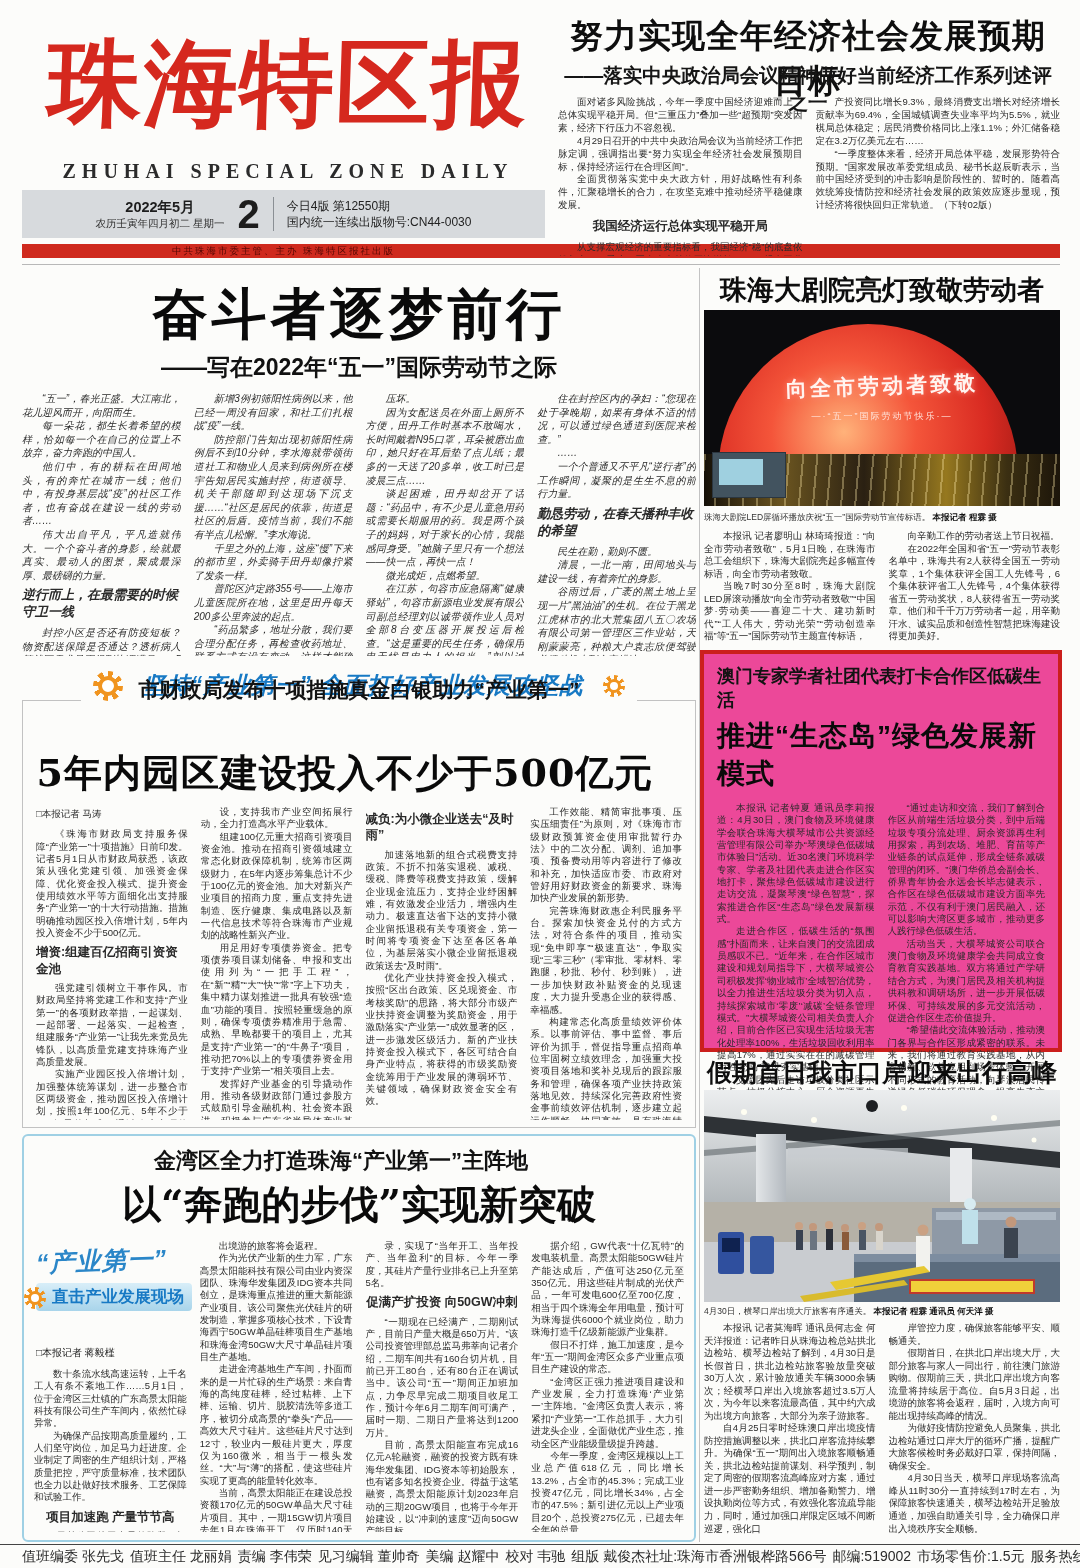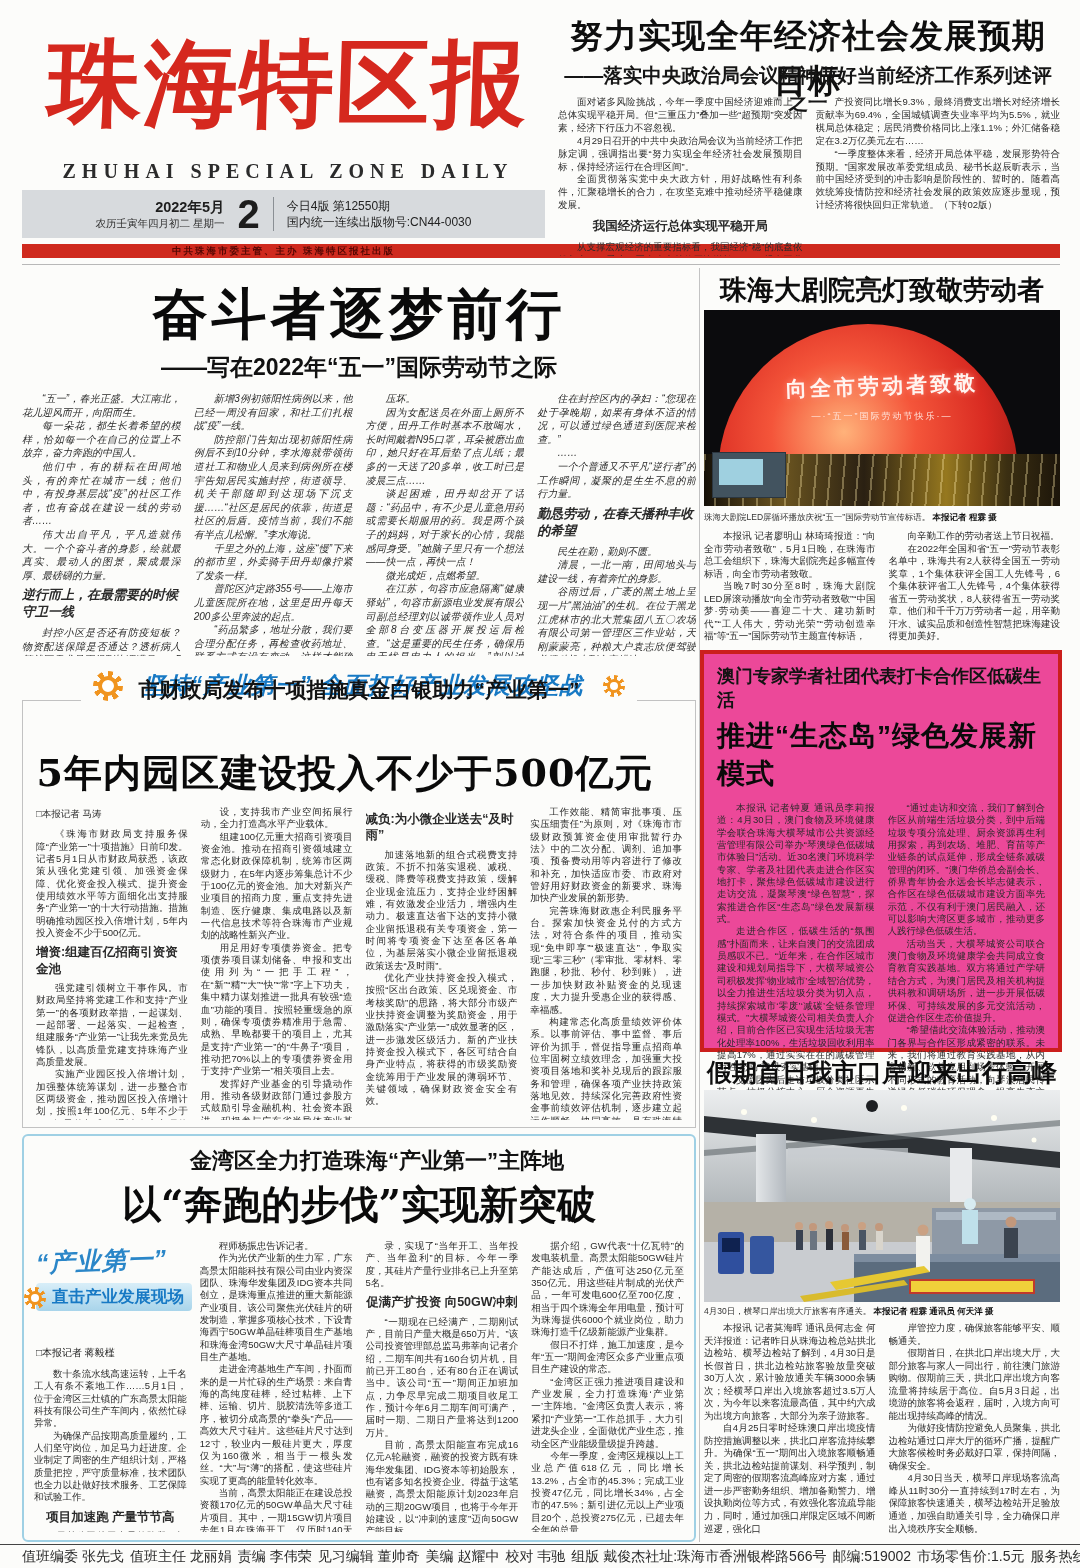--- a/index.html
+++ b/index.html
@@ -21,33 +21,33 @@
   }
   .mast-en {
     left:28px; top:160px; width:520px; text-align:center;
     font-family:"Liberation Serif","DejaVu Serif",serif;
     font-weight:bold; font-size:20px; letter-spacing:6px; color:#2b2b2b;
   }
   .date-box {
     left:22px; top:190px; width:523px; height:48px; background:#d7dadd;
     display:flex; align-items:center; justify-content:center; gap:13px;
   }
-  .date-l { text-align:right; line-height:1.25; }
+  .date-l { text-align:center; line-height:1.25; }
   .date-l .l1 { font-weight:bold; font-size:14.5px; }
   .date-l .l2 { font-size:10.5px; color:#2f2f2f; }
   .date-num { font-size:40px; font-weight:bold; line-height:1; }
   .date-vline { width:1px; height:34px; background:#8a8f94; }
   .date-r { text-align:left; line-height:1.35; font-size:12px; color:#222; }
   .red-bar {
     left:22px; top:244px; width:1038px; height:14px; background:#cf2a1e;
   }
   .red-bar span {
     position:absolute; left:0; width:523px; top:0; height:14px;
     display:flex; align-items:center; justify-content:center;
-    font-size:9.5px; font-weight:bold; color:#560803; letter-spacing:2px;
+    font-size:9.5px; font-weight:normal; color:#560803; letter-spacing:2px;
   }
   .header-rule { left:22px; top:264px; width:1038px; height:1px; background:#b8b8b8; }
   .v-divider { left:699px; top:268px; width:1px; height:1274px; background:#c3c3c3; }
 
   
   .cols { display:flex; gap:13px; overflow:hidden; }
   .col { flex:1 1 0; overflow:hidden; }
   .para { text-indent:2em; text-align:justify; margin:0; }
   .subhd { font-weight:bold; margin:5px 0; }
   .byl { margin:2px 0 8px 0; }
@@ -123,21 +123,21 @@
   .fin-headline { left:8px; top:748px; width:674px; text-align:center;
     font-family:"DejaVu Serif","Liberation Serif",serif;
     font-size:38px; font-weight:bold; color:#0a0a0a; letter-spacing:1px; }
   .fin-body { left:36px; top:806px; width:646px; height:314px;
     font-size:9.5px; line-height:1.3; color:#2a2a2a; }
   .fin-body .subhd { font-size:12.5px; }
 
   
   .jw-box { left:22px; top:1134px; width:674px; height:408px;
     border:2px solid #9fd0e4; border-radius:6px; }
-  .jw-kicker { left:40px; top:1146px; width:674px; text-align:center;
+  .jw-kicker { left:4px; top:1146px; width:674px; text-align:center;
     font-size:22px; font-weight:bold; color:#121212; }
   .jw-headline { left:22px; top:1178px; width:674px; text-align:center;
     font-family:"DejaVu Serif","Liberation Serif",serif;
     font-size:39px; font-weight:bold; color:#0a0a0a; }
   .jw-body { left:34px; top:1240px; width:650px; height:292px;
     font-size:9.5px; line-height:1.3; color:#2a2a2a; }
   .jw-body .col:first-child { padding-top:128px; }
   .jw-body .subhd { font-size:12.5px; text-align:center; }
   .jw-badge { left:36px; top:1244px; width:156px; }
   .jw-badge .b1 { font-size:25px; font-weight:bold; font-style:italic;
@@ -323,21 +323,21 @@
   <div class="abs jw-kicker">金湾区全力打造珠海“产业第一”主阵地</div>
   <div class="abs jw-headline">以“奔跑的步伐”实现新突破</div>
   <div class="abs jw-body cols">
       <div class="col">
         <p class="para">数十条流水线高速运转，上千名工人有条不紊地工作……5月1日，位于金湾区三灶镇的广东高景太阳能科技有限公司生产车间内，依然忙碌异常。</p>
         <p class="para">为确保产品按期高质量履约，工人们坚守岗位，加足马力赶进度。企业制定了周密的生产组织计划，严格质量把控，严守质量标准，技术团队也全力以赴做好技术服务、工艺保障和试验工作。</p>
         <div class="subhd">项目加速跑 产量节节高</div>
         <p class="para">“目前公司处于上量的阶段，订单都比较多，所以我们要加班加点生产，也希望通过我们的努力为珠海‘产业第一’奉献自己的力量。”正在生产车间巡检设备的金刚线工艺工</p>
       </div>
       <div class="col">
-        <p class="para">程师杨振忠告诉记者。</p>
+        <p class="para">出境游的旅客将会返程。</p>
         <p class="para">作为光伏产业新的生力军，广东高景太阳能科技有限公司由业内资深团队、珠海华发集团及IDG资本共同创立，是珠海重点推进的重大新能源产业项目。该公司聚焦光伏硅片的研发制造，掌握多项核心技术，下设青海西宁50GW单晶硅棒项目生产基地和珠海金湾50GW大尺寸单晶硅片项目生产基地。</p>
         <p class="para">走进金湾基地生产车间，扑面而来的是一片忙碌的生产场景：来自青海的高纯度硅棒，经过粘棒、上下棒、运输、切片、脱胶清洗等多道工序，被切分成高景的“拳头”产品——高效大尺寸硅片。这些硅片尺寸达到12寸，较业内一般硅片更大，厚度仅为160微米，相当于一根头发丝。“大”与“薄”的搭配，使这些硅片实现了更高的能量转化效率。</p>
         <p class="para">当前，高景太阳能正在建设总投资额170亿元的50GW单晶大尺寸硅片项目。其中，一期15GW切片项目去年1月在珠海开工，仅历时140天便实现投产，建设速度刷新行业纪</p>
       </div>
       <div class="col">
         <p class="para">录，实现了“当年开工、当年投产、当年盈利”的目标。今年一季度，其硅片产量行业排名已上升至第5名。</p>
         <div class="subhd">促满产扩投资 向50GW冲刺</div>
         <p class="para">“一期现在已经满产，二期刚试产，目前日产量大概是650万片。”该公司投资管理部总监马弗莘向记者介绍，二期车间共有160台切片机，目前已开工80台，还有80台正在调试当中。该公司“五一”期间正加班加点，力争尽早完成二期项目收尾工作，预计今年6月二期车间可满产，届时一期、二期日产量将达到1200万片。</p>
         <p class="para">目前，高景太阳能宣布完成16亿元A轮融资，融资的投资方既有珠海华发集团、IDG资本等初始股东，也有诸多知名投资企业。得益于这笔融资，高景太阳能原计划2023年启动的三期20GW项目，也将于今年开始建设，以“冲刺的速度”迈向50GW产能目标。</p>
       </div>

